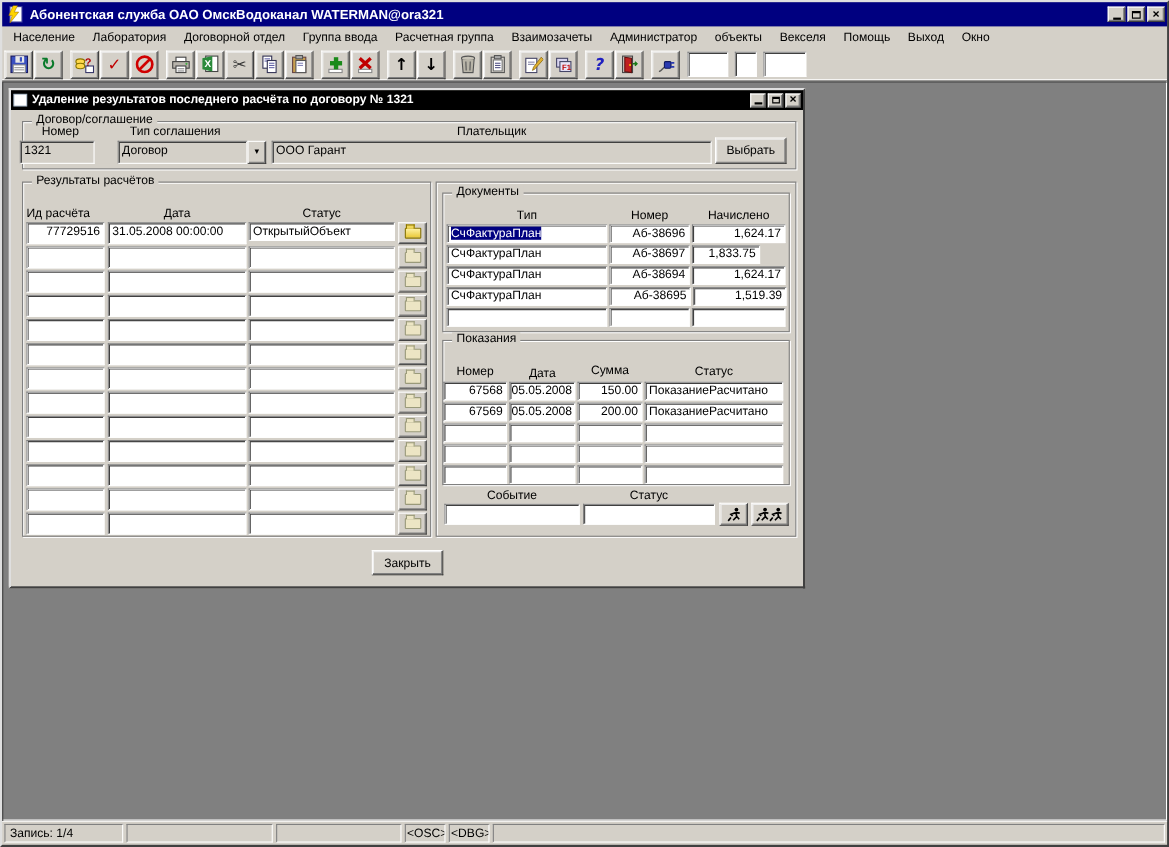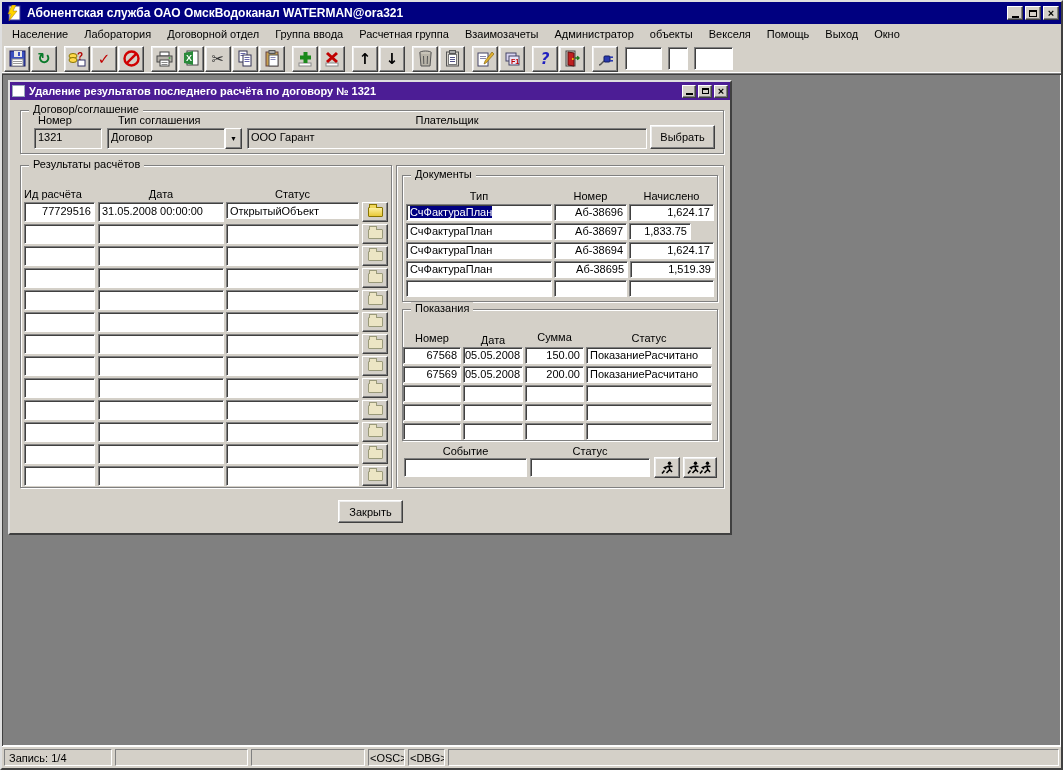--- a/index.html
+++ b/index.html
@@ -27,21 +27,21 @@
   .tbox { height:23px; background:#fff; border:1px solid; border-color:#808080 #fff #fff #808080; box-shadow:inset 1px 1px 0 #404040; margin-right:6px; }
 
   .ic { display:flex; align-items:center; justify-content:center; }
   .ch { font-family:"DejaVu Sans",sans-serif; }
 
   
   .mdi { flex:1; background:#808080; position:relative; box-shadow:inset 1px 1px 0 #404040, inset -1px -1px 0 #fff; }
 
   
   .dialog { position:absolute; left:6px; top:6px; width:724px; height:455px; background:#d4d0c8; border:2px solid; border-color:#dfdfdf #404040 #404040 #dfdfdf; }
-  .dlg-title { height:18px; background:#4c1d95; display:flex; align-items:center; padding:0 2px 0 2px;justify-content:center; }
+  .dlg-title { height:18px; background:#000000; display:flex; align-items:center; padding:0 2px 0 2px;justify-content:center; }
   .dlg-title .ttext { color:#fff; font-weight:bold; font-size:11px; flex:1; margin-left:4px; white-space:nowrap; }
   .dlg-title .winbtn { width:14px; height:13px; }
   .dlg-body { position:relative; height:433px; }
 
   .group { position:absolute; border:1px solid #808080; box-shadow:inset 1px 1px 0 #fff, 1px 1px 0 #fff; }
   .group > .glabel { position:absolute; top:-8px; left:8px; background:#d4d0c8; padding:0 4px; }
 
   .lbl { position:absolute; white-space:nowrap; }
 
   .sunken { background:#fff; border:1px solid; border-color:#808080 #fff #fff #808080; box-shadow:inset 1px 1px 0 #404040; }
@@ -319,21 +319,21 @@
             <span class="glyph-x">×</span>
           </span>
       </div>
 
       <div class="dlg-body">
 
         <div class="group" style="left:10px;top:10px;width:704px;height:44px;">
           <span class="glabel">Договор/соглашение</span>
         </div>
         <span class="lbl" style="left:28px;top:14px;">Номер</span>
-        <div class="sunken gray-field cellv" style="position:absolute;left:24px;top:28px;width:68px;height:21px;">1321</div>
+        <div class="sunken gray-field cellv" style="position:absolute;left:8px;top:28px;width:68px;height:21px;">1321</div>
         <span class="lbl" style="left:108px;top:14px;">Тип соглашения</span>
         <div class="combo" style="left:97px;top:28px;width:135px;height:21px;">
           <span class="cfield">Договор</span>
           <span class="carrow">▼</span>
         </div>
         <span class="lbl" style="left:237px;top:14px;width:400px;text-align:center;">Плательщик</span>
         <div class="sunken gray-field cellv" style="position:absolute;left:237px;top:28px;width:400px;height:21px;">ООО Гарант</div>
         <div class="btn" style="left:640px;top:25px;width:65px;height:24px;">Выбрать</div>
 
         <div class="group" style="left:10px;top:65px;width:372px;height:323px;">

